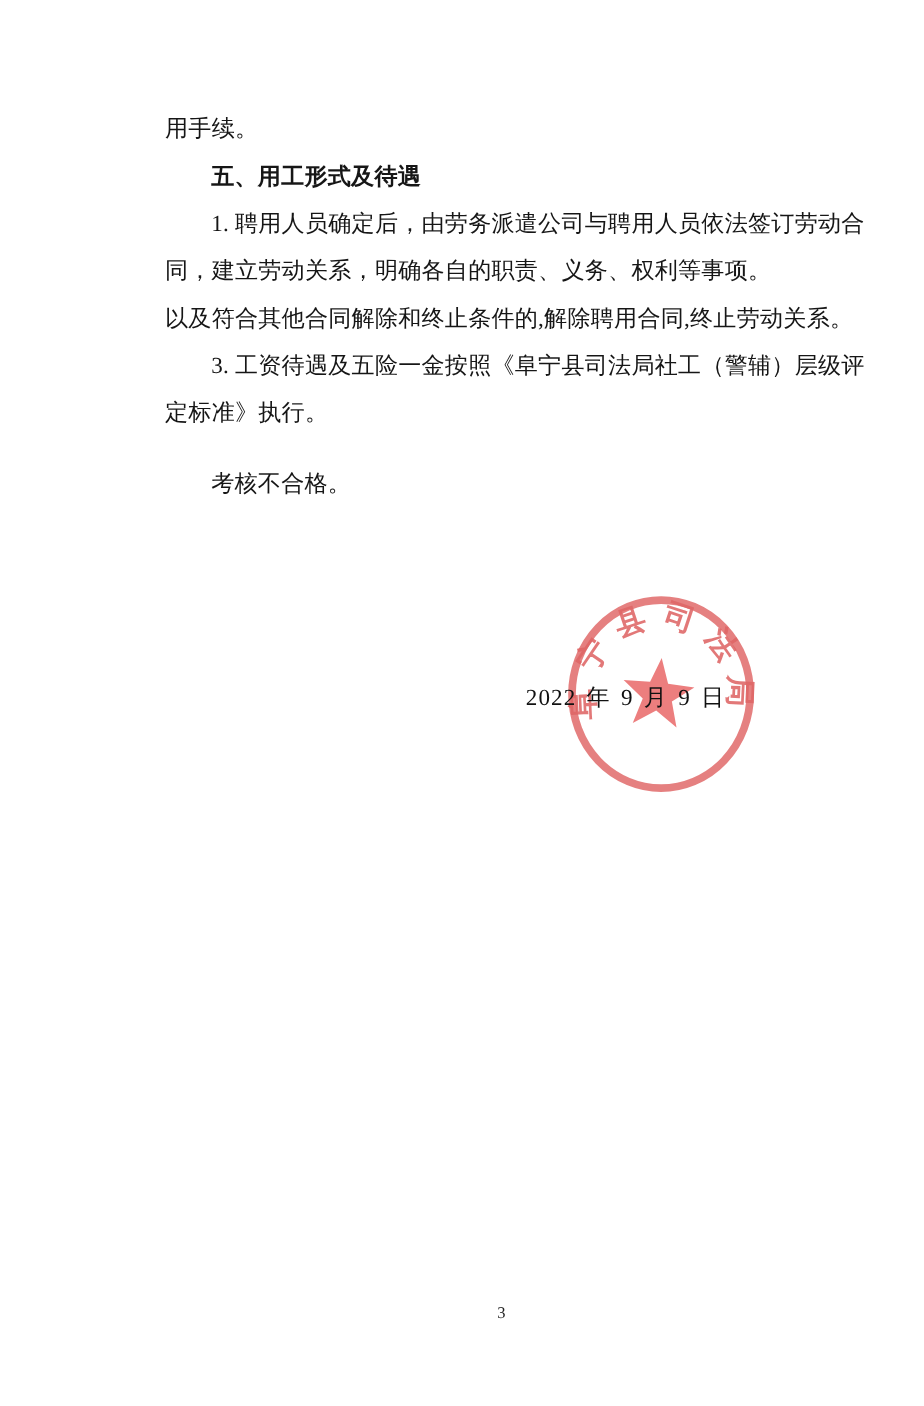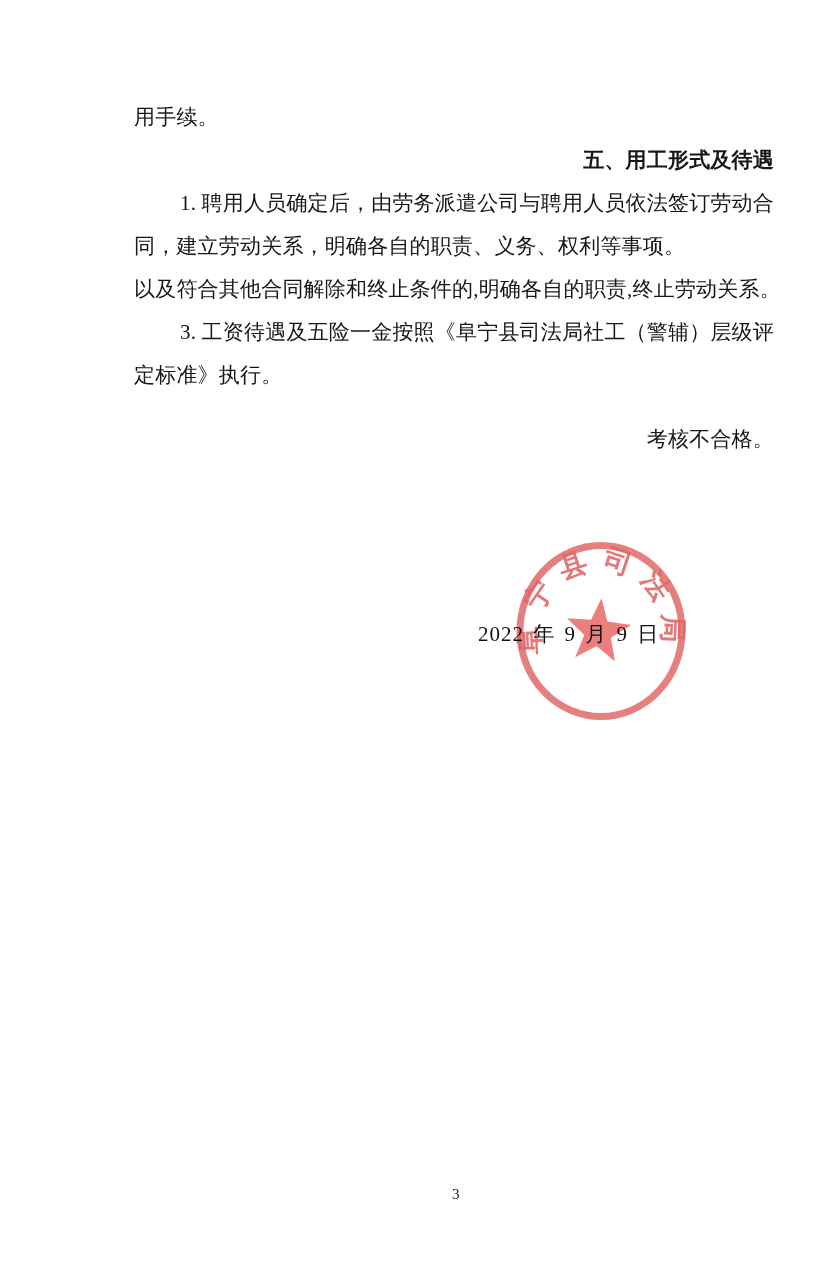--- a/index.html
+++ b/index.html
@@ -21,24 +21,24 @@
     left: 134px;
     top: 96px;
     width: 640px;
   }
   .line {
     height: 43px;
     line-height: 43px;
     font-size: 21px;
     letter-spacing: 0.2px;
     white-space: nowrap;
+    margin-left: 16px;
   }
   .line.indent {
     padding-left: 42px;
-    text-align: right;
   }
   .line.bold {
     font-weight: bold;
   }
   .line.closing {
     margin-top: 21px;
   }
   .seal {
     position: absolute;
     left: 501px;
@@ -87,21 +87,21 @@
 </head>
 <body>
 
 <div class="page">
 
   <div class="body-text">
     <div class="line">用手续。</div>
     <div class="line indent bold">五、用工形式及待遇</div>
     <div class="line indent">1. 聘用人员确定后，由劳务派遣公司与聘用人员依法签订劳动合</div>
     <div class="line">同，建立劳动关系，明确各自的职责、义务、权利等事项。</div>
-    <div class="line">以及符合其他合同解除和终止条件的,明确各自的职责,终止劳动关系。</div>
+    <div class="line">以及符合其他合同解除和终止条件的,解除聘用合同,终止劳动关系。</div>
     <div class="line indent">3. 工资待遇及五险一金按照《阜宁县司法局社工（警辅）层级评</div>
     <div class="line">定标准》执行。</div>
     <div class="line indent closing">考核不合格。</div>
   </div>
 
   <svg class="seal" viewBox="-100 -100 200 200" xmlns="http://www.w3.org/2000/svg">
     <defs>
       <path id="seal-arc" d="M -56.2 26.2 A 62 62 0 1 1 56.2 26.2" fill="none"></path>
     </defs>
     <ellipse class="seal-ring" cx="0" cy="0" rx="81" ry="85.5"></ellipse>

